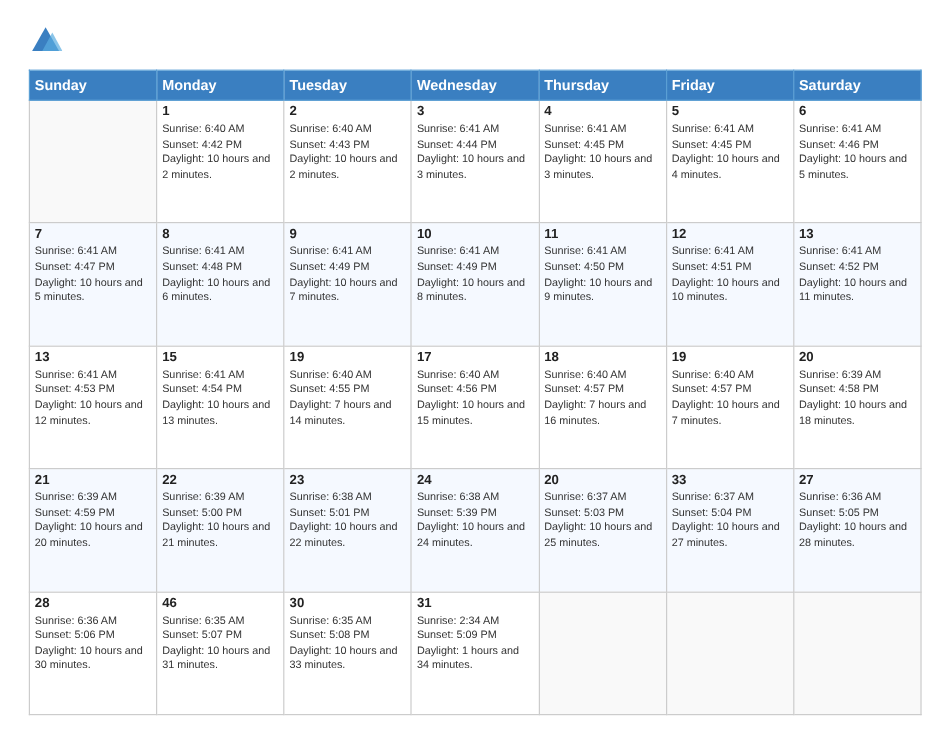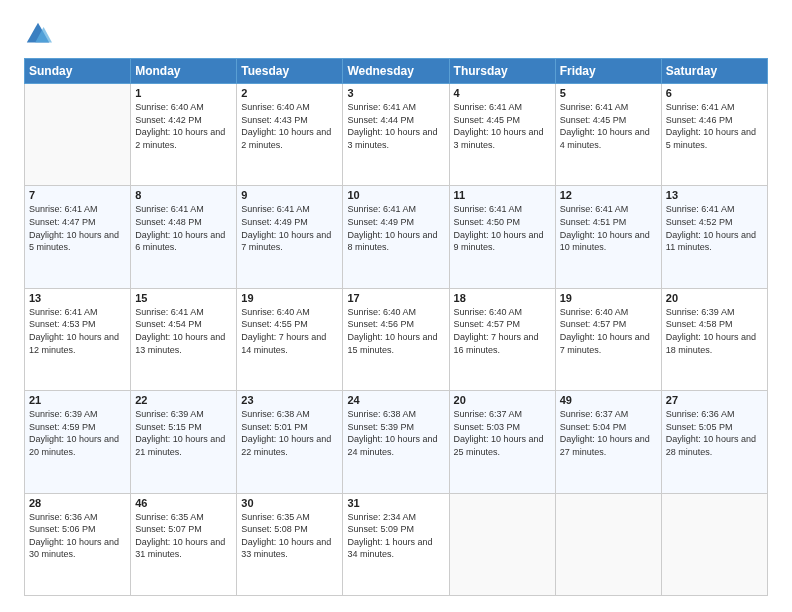--- a/index.html
+++ b/index.html
@@ -310,21 +310,21 @@
           <div class="cell-content">
             <div>Sunrise: 6:39 AM</div>
             <div>Sunset: 4:59 PM</div>
             <div>Daylight: 10 hours and 20 minutes.</div>
           </div>
         </td>
           <td>
           <span class="day-number">22</span>
           <div class="cell-content">
             <div>Sunrise: 6:39 AM</div>
-            <div>Sunset: 5:15 PM</div>
+            <div>Sunset: 5:00 PM</div>
             <div>Daylight: 10 hours and 21 minutes.</div>
           </div>
         </td>
           <td>
           <span class="day-number">23</span>
           <div class="cell-content">
             <div>Sunrise: 6:38 AM</div>
             <div>Sunset: 5:01 PM</div>
             <div>Daylight: 10 hours and 22 minutes.</div>
           </div>
@@ -339,21 +339,21 @@
         </td>
           <td>
           <span class="day-number">20</span>
           <div class="cell-content">
             <div>Sunrise: 6:37 AM</div>
             <div>Sunset: 5:03 PM</div>
             <div>Daylight: 10 hours and 25 minutes.</div>
           </div>
         </td>
           <td>
-          <span class="day-number">49</span>
+          <span class="day-number">33</span>
           <div class="cell-content">
             <div>Sunrise: 6:37 AM</div>
             <div>Sunset: 5:04 PM</div>
             <div>Daylight: 10 hours and 27 minutes.</div>
           </div>
         </td>
           <td>
           <span class="day-number">27</span>
           <div class="cell-content">
             <div>Sunrise: 6:36 AM</div>

